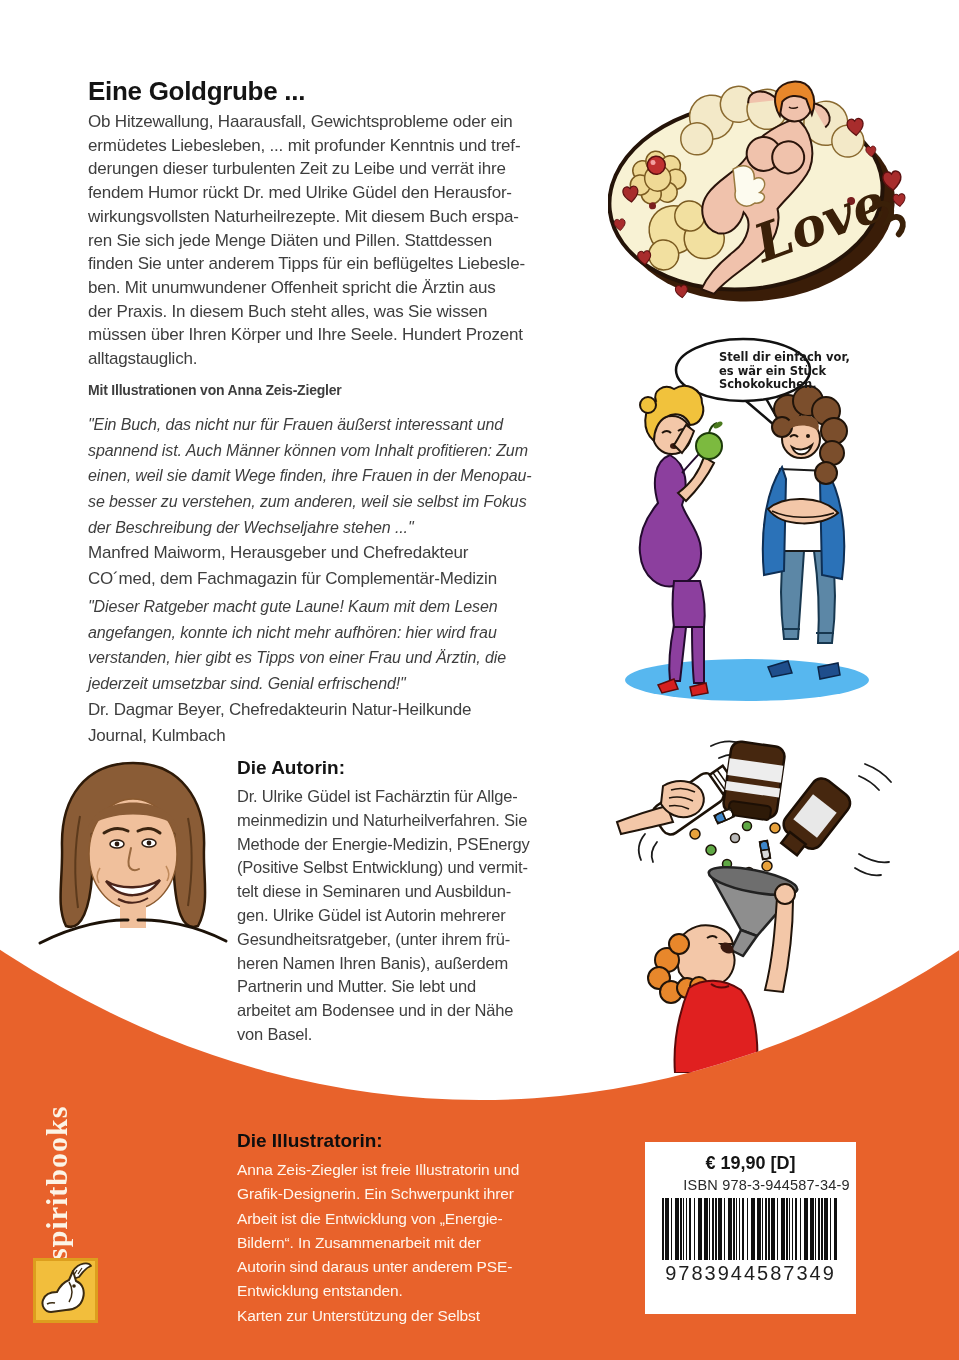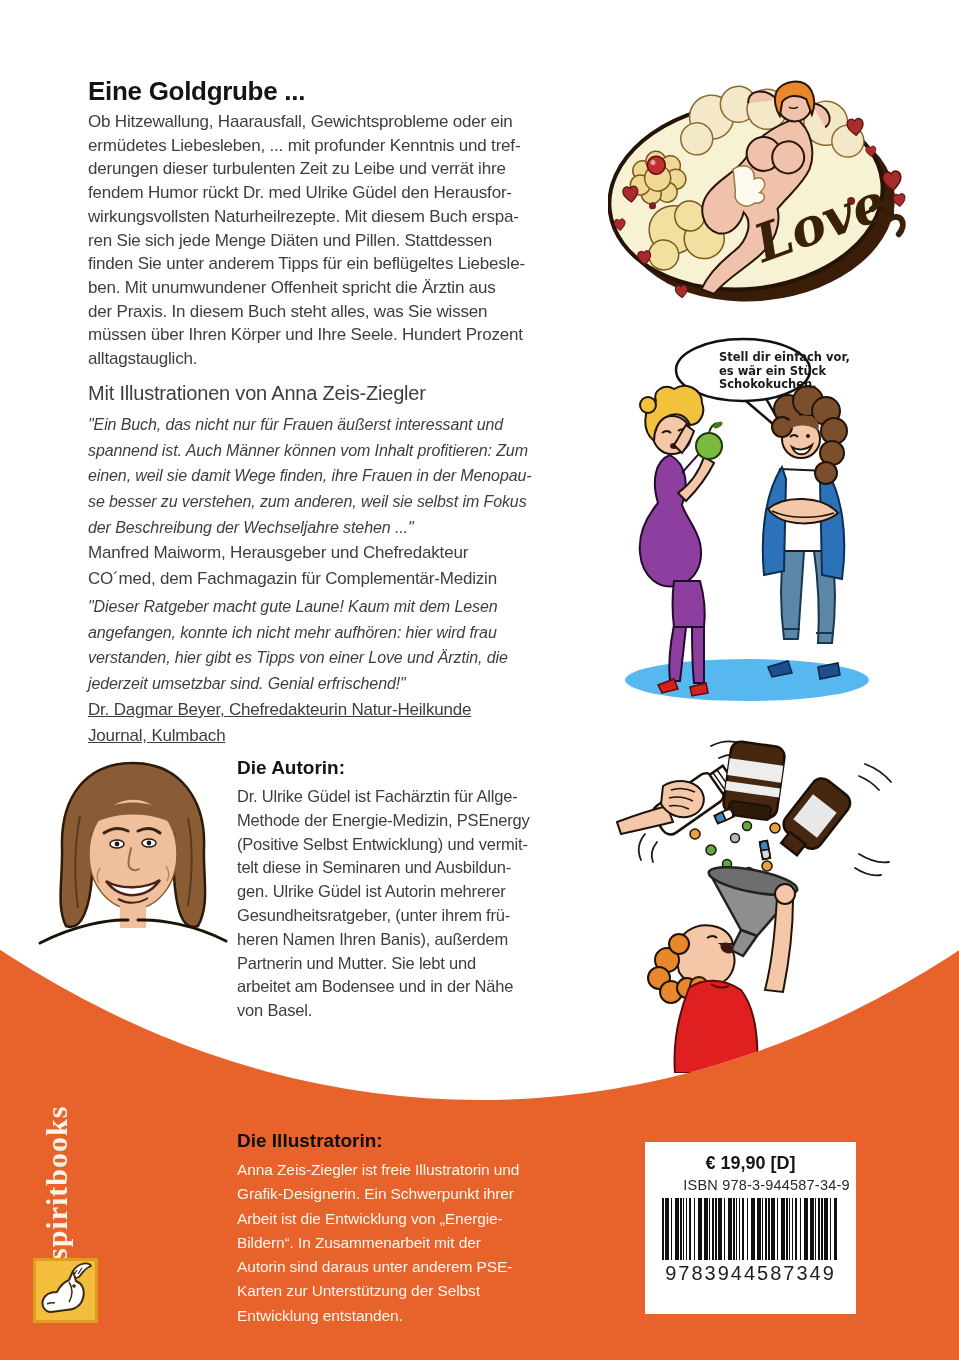--- a/index.html
+++ b/index.html
@@ -13,27 +13,27 @@
     position:absolute;inset:0;
     clip-path:ellipse(1100px 1500px at 480px -400px);
     -webkit-clip-path:ellipse(1100px 1500px at 480px -400px);
   }
   .white-bg{position:absolute;inset:0;background:#FFFFFF;}
   .abs{position:absolute;}
   .tline{white-space:nowrap;}
 
   .main-heading{left:88px;top:76px;font-size:26px;font-weight:bold;color:#141414;letter-spacing:-0.3px;}
   .intro{left:88px;top:110px;width:492px;font-size:17px;line-height:23.7px;color:#3E3E3E;letter-spacing:-0.2px;}
-  .credit{left:88px;top:382px;width:492px;font-size:20px;color:#3E3E3E;letter-spacing:-0.2px;}
+  .credit{left:88px;top:382px;width:492px;font-size:14px;color:#3E3E3E;letter-spacing:-0.2px;font-weight:bold;}
   .quote{font-style:italic;font-size:16px;line-height:25.7px;color:#3E3E3E;letter-spacing:-0.1px;width:500px;left:88px;}
   .q1{top:412px;}
   .q2{top:594px;}
   .attr{font-size:17px;line-height:26px;color:#3E3E3E;letter-spacing:-0.2px;width:500px;left:88px;white-space:pre-wrap;}
   .a1{top:540px;}
-  .a2{top:697px;text-decoration:underline;}
+  .a2{top:697px;}
 
   .author-heading{left:237px;top:757px;font-size:19px;font-weight:bold;color:#141414;}
   .author-lines{left:237px;top:785px;width:340px;font-size:16.5px;line-height:23.8px;color:#3E3E3E;letter-spacing:-0.2px;}
 
   .illus-heading{left:237px;top:1130px;font-size:19px;font-weight:bold;color:#0E0E0E;}
   .illus-lines{left:237px;top:1158px;width:348px;font-size:15.5px;line-height:24.3px;color:#FFF7EE;letter-spacing:-0.1px;}
 
   .bubble-text{left:679px;top:351px;width:130px;font-family:"DejaVu Sans",sans-serif;
     font-size:11.5px;line-height:13.5px;font-weight:bold;color:#1a1a1a;}
   .bubble-text .tline{text-align:center;padding-left:40px;}
@@ -81,28 +81,29 @@
         <div class="tline">"Ein Buch, das nicht nur für Frauen äußerst interessant und</div>
         <div class="tline">spannend ist. Auch Männer können vom Inhalt profitieren: Zum</div>
         <div class="tline">einen, weil sie damit Wege finden, ihre Frauen in der Menopau-</div>
         <div class="tline">se besser zu verstehen, zum anderen, weil sie selbst im Fokus</div>
         <div class="tline">der Beschreibung der Wechseljahre stehen ..."</div>
       </div>
     <div class="abs attr a1"><div class="tline">Manfred Maiworm,  Herausgeber und Chefredakteur</div><div class="tline">CO´med, dem Fachmagazin für Complementär-Medizin</div></div>
     <div class="abs quote q2">
         <div class="tline">"Dieser Ratgeber macht gute Laune! Kaum mit dem Lesen</div>
         <div class="tline">angefangen, konnte ich nicht mehr aufhören: hier wird frau</div>
-        <div class="tline">verstanden, hier gibt es Tipps von einer Love und Ärztin, die</div>
+        <div class="tline">verstanden, hier gibt es Tipps von einer Frau und Ärztin, die</div>
         <div class="tline">jederzeit umsetzbar sind. Genial erfrischend!"</div>
       </div>
     <div class="abs attr a2"><div class="tline">Dr. Dagmar Beyer, Chefredakteurin Natur-Heilkunde</div><div class="tline">Journal, Kulmbach</div></div>
 
     <div class="abs author-heading">Die Autorin:</div>
     <div class="abs author-lines">
         <div class="tline">Dr. Ulrike Güdel ist Fachärztin für Allge-</div>
+        <div class="tline">meinmedizin und Naturheilverfahren. Sie</div>
         <div class="tline">Methode der Energie-Medizin, PSEnergy</div>
         <div class="tline">(Positive Selbst Entwicklung) und vermit-</div>
         <div class="tline">telt diese in Seminaren und Ausbildun-</div>
         <div class="tline">gen. Ulrike Güdel ist Autorin mehrerer</div>
         <div class="tline">Gesundheitsratgeber, (unter ihrem frü-</div>
         <div class="tline">heren Namen Ihren Banis), außerdem</div>
         <div class="tline">Partnerin und Mutter. Sie lebt und</div>
         <div class="tline">arbeitet am Bodensee und in der Nähe</div>
         <div class="tline">von Basel.</div>
       </div>
@@ -357,22 +358,22 @@
     </svg>
   </div>
 
   <div class="abs illus-heading">Die Illustratorin:</div>
   <div class="abs illus-lines">
       <div class="tline">Anna Zeis-Ziegler ist freie Illustratorin und</div>
       <div class="tline">Grafik-Designerin. Ein Schwerpunkt ihrer</div>
       <div class="tline">Arbeit ist die Entwicklung von „Energie-</div>
       <div class="tline">Bildern“. In Zusammenarbeit mit der</div>
       <div class="tline">Autorin sind daraus unter anderem PSE-</div>
+      <div class="tline">Entwicklung entstanden.</div>
       <div class="tline">Karten zur Unterstützung der Selbst</div>
-      <div class="tline">Entwicklung entstanden.</div>
     </div>
 
   <div class="abs spine">spiritbooks</div>
 
   <svg class="abs logo-box" viewBox="0 0 65 65">
     <rect x="1.5" y="1.5" width="62" height="62" fill="#F2BE3C" stroke="#DD9E1E" stroke-width="3"></rect>
     <g>
       <path d="M40,13 C46,4 56,4 58,8 C52,10 50,14 46,19 L40,21 Z" fill="#FFFFFF" stroke="#3a2a10" stroke-width="1.8" stroke-linejoin="round"></path>
       <path d="M44,12 l-3,5 M49,10 l-4,6" stroke="#3a2a10" stroke-width="1.2"></path>
       <path d="M36,22 L40,13 L43,23 C50,26 52,33 50,40 C48,48 41,52 33,52 L18,54 C12,54 8,48 10,42 C12,36 18,34 24,34 C27,28 31,24 36,22 Z" fill="#FFFFFF" stroke="#3a2a10" stroke-width="2" stroke-linejoin="round"></path>

